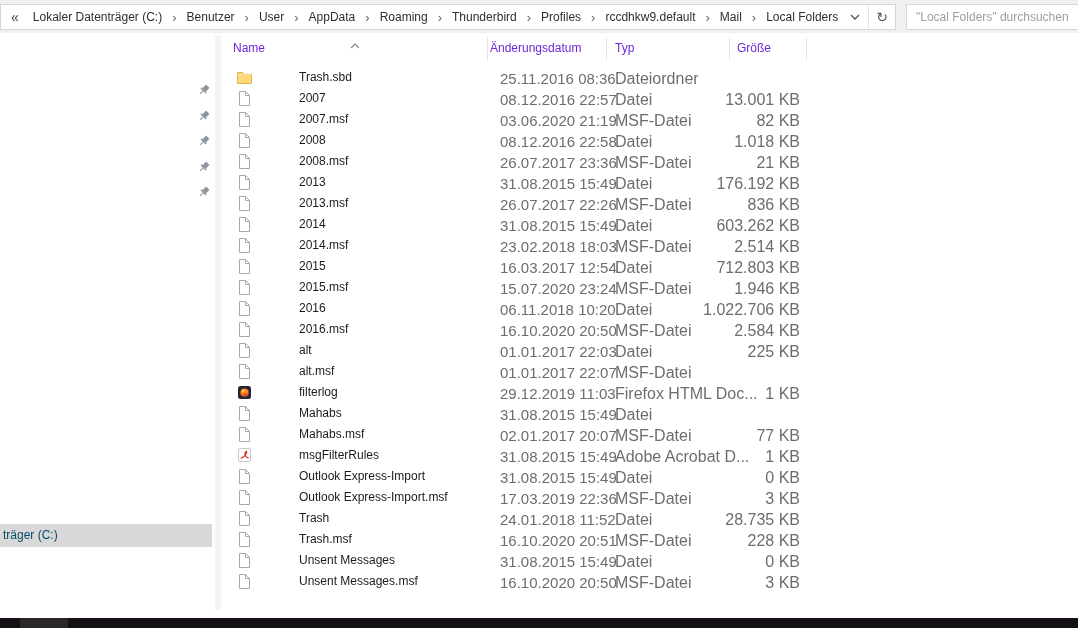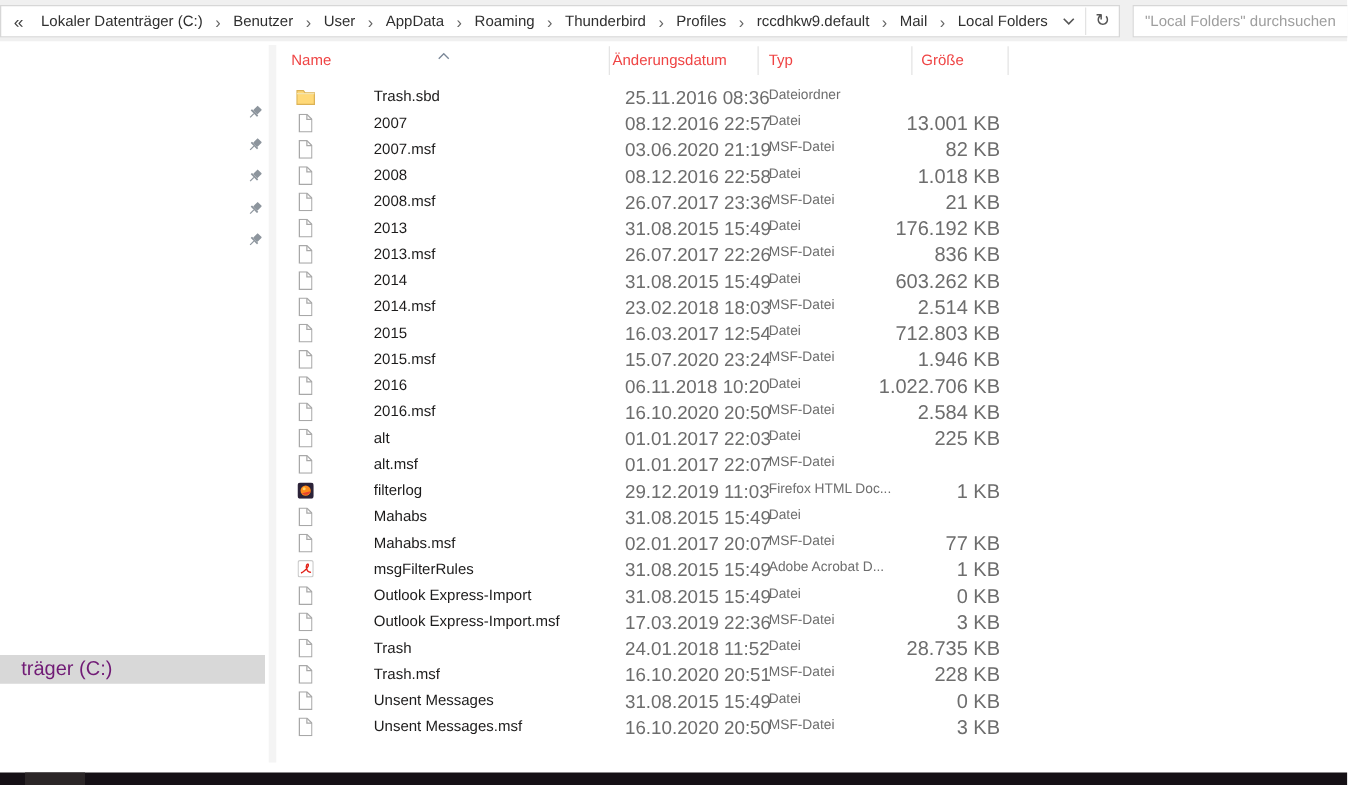--- a/index.html
+++ b/index.html
@@ -23,39 +23,39 @@
   .searchbox { position:absolute; left:906px; top:4px; width:184px; height:26px; background:#fff;
     border:1px solid #d7d7d7; }
   .searchbox input { width:100%; height:100%; border:none; outline:none; padding-left:9px;
     font-family:"Liberation Sans", sans-serif; font-size:12px; color:#333; background:transparent; }
   .searchbox input::placeholder { color:#9e9e9e; opacity:1; }
 
   
   .pin { position:absolute; left:197px; width:14px; height:14px; }
   .nav-scrollbar { position:absolute; left:215px; top:36px; width:6px; height:574px; background:#f4f4f4; }
   .nav-highlight { position:absolute; left:0; top:524px; width:212px; height:23px; background:#d8d8d8;
-    font-size:16px; color:#701a75; line-height:23px; padding-left:17px; }
+    font-size:12px; color:#0c4a6e; line-height:23px; padding-left:3px; }
 
   
   .sort-caret { position:absolute; left:350px; top:35px; }
-  .colhead { position:absolute; top:41px; font-size:12px; color:#ef4444; cursor:default; }
+  .colhead { position:absolute; top:41px; font-size:12px; color:#6d28d9; cursor:default; }
   .ch-name { left:233px; }
   .ch-date { left:490px; }
   .ch-type { left:615px; }
   .ch-size { left:737px; }
   .col-divider { position:absolute; top:37px; width:1px; height:23px; background:#e4e4e4; }
 
   
   .rows { position:absolute; left:228px; top:67px; width:582px; }
   .row { position:relative; height:21px; }
   .ricon { position:absolute; left:8px; top:2px; width:16px; height:16px; display:flex;
     align-items:center; justify-content:center; }
   .rname { position:absolute; left:29px; top:3px; font-size:12px; color:#1c1b1b; white-space:nowrap;margin-left:42px; }
   .rdate { position:absolute; left:272px; top:3px; font-size:15px; color:#6d6d6d; white-space:nowrap; }
-  .rtype { position:absolute; left:387px; top:3px; font-size:11px; color:#6d6d6d; white-space:nowrap; }
+  .rtype { position:absolute; left:387px; top:3px; font-size:16px; color:#6d6d6d; white-space:nowrap; }
   .rsize { position:absolute; left:372px; top:3px; width:200px; text-align:right; font-size:16px;
     color:#6d6d6d; white-space:nowrap; }
 
   
   .taskbar { position:absolute; left:0; top:618px; width:1078px; height:10px; background:#151015; }
   .taskbar-segment { position:absolute; left:20px; top:0; width:48px; height:10px; background:#2b2627; }
 </style>
 </head>
 <body>
 

